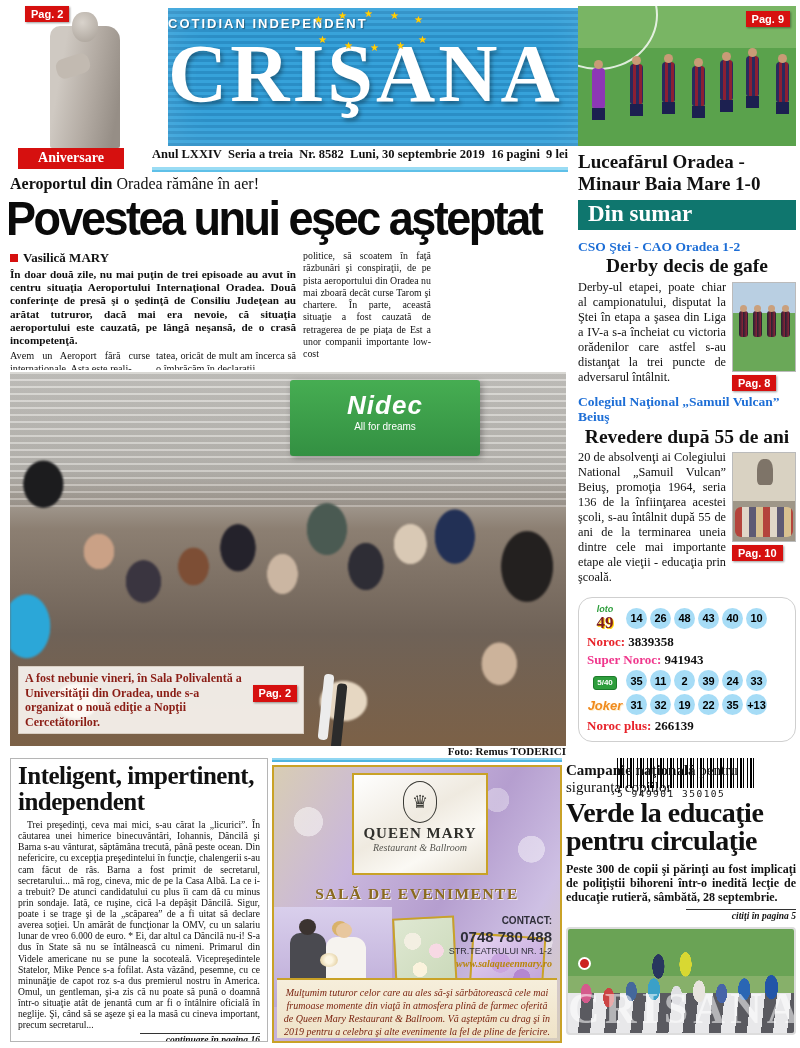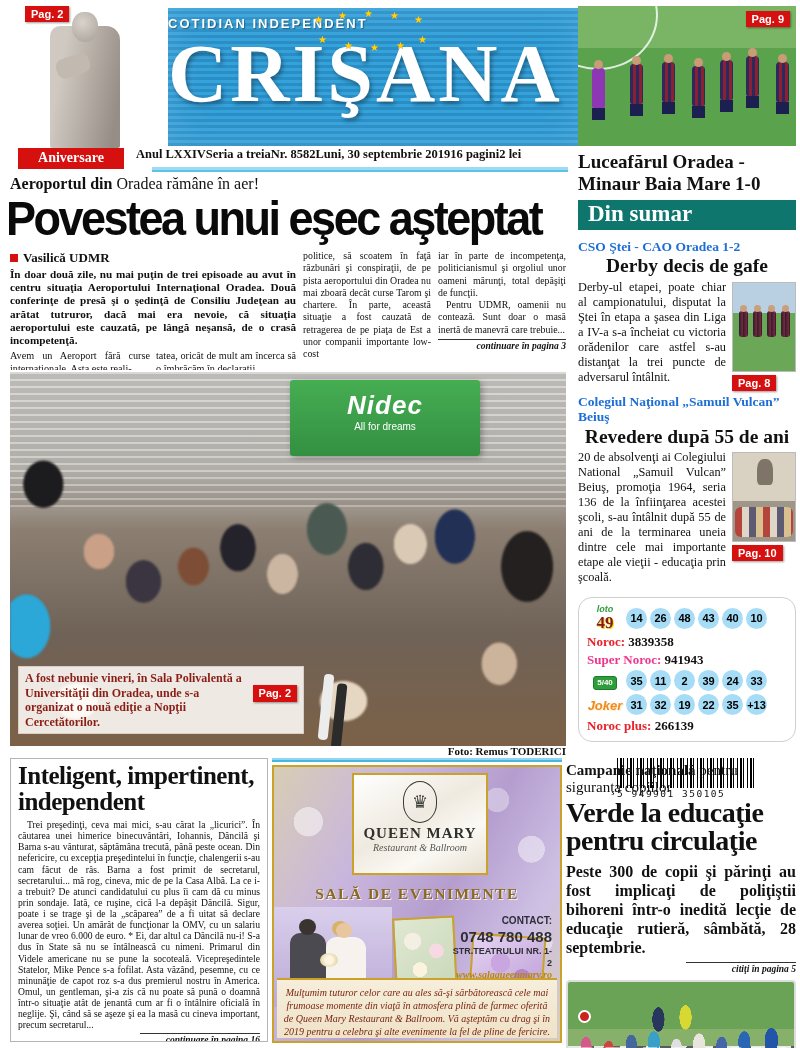--- a/index.html
+++ b/index.html
@@ -35,21 +35,21 @@
   #masthead { left:168px; top:8px; width:416px; height:138px;
     background:repeating-linear-gradient(180deg,#36a2da 0 3px,#2a8ec6 3px 6px);
     box-shadow:inset 0 0 40px rgba(255,255,255,.15); text-align:left; }
   #tagline { margin-top:8px; color:#fff; font-family:"Liberation Sans",sans-serif;
     font-weight:bold; font-size:13px; letter-spacing:2px; text-shadow:1px 1px 1px rgba(0,0,0,.4); }
   #masthead-title { margin-top:2px; color:#fff; font-weight:bold; font-size:82px; line-height:1.0;
     letter-spacing:3px; text-shadow:2px 3px 4px rgba(0,0,0,.35); }
   .eu-star { position:absolute; color:#ffd400; font-size:10px; text-shadow:0 0 1px #a77; }
 
   
-  #info-row { left:136px; top:147px; width:416px; display:flex; justify-content:flex-start;
+  #info-row { left:152px; top:147px; width:416px; display:flex; justify-content:space-between;
     font-size:12.5px; font-weight:bold; }
   #info-row .date { font-weight:bold; }
   #cyan-rule { left:152px; top:167px; width:416px; height:5px;
     background:linear-gradient(180deg,#9adcf4 0 60%,#5fc0e8 60% 100%); }
 
   
   #kicker { left:10px; top:175px; font-size:16px; }
   #kicker b { font-weight:bold; }
   #headline { left:6px; top:191px; width:566px; font-family:"Liberation Sans",sans-serif;
     font-weight:bold; font-size:45px; letter-spacing:-2.5px; white-space:nowrap; color:#0a0a0a;
@@ -214,33 +214,33 @@
       radial-gradient(12px 12px at 40% 70%,#fbf3dd 60%,transparent 62%),
       linear-gradient(140deg,#dfe8d2,#c9d8b8); }
   #qm-flower2 { left:196px; top:168px; width:74px; height:70px; transform:rotate(4deg);
     background:radial-gradient(16px 16px at 40% 40%,#caa6e0 60%,transparent 62%),
       radial-gradient(14px 14px at 72% 60%,#b487d0 60%,transparent 62%),
       linear-gradient(140deg,#e6d4f2,#b99ad4); }
   #qm-contact { position:absolute; right:8px; top:148px; width:104px; text-align:right;
     color:#2e2e38; line-height:1.25; }
   #qm-contact .c1 { font-family:"Liberation Sans",sans-serif; font-weight:bold; font-size:10px; }
   #qm-contact .c2 { font-family:"Liberation Sans",sans-serif; font-weight:bold; font-size:15px; }
-  #qm-contact .c3 { font-family:"Liberation Sans",sans-serif; font-weight:bold; font-size:9px; }
+  #qm-contact .c3 { font-family:"Liberation Sans",sans-serif; font-weight:normal; font-size:9px; }
   #qm-contact .c4 { font-style:italic; font-weight:bold; font-size:10px; color:#b8860b; }
   #qm-message { position:absolute; left:3px; right:3px; bottom:3px; height:60px;
     background:linear-gradient(180deg,#f6eedb,#efe3c8); border-top:2px solid #c9a227;
     color:#7a2410; font-style:italic; font-size:10px; line-height:1.3;
     text-align:center; padding:6px 6px;margin-top:28px; }
 
   
   #br-col { left:566px; top:762px; width:230px; height:282px; }
   #br-kicker { font-size:15px; line-height:1.15; }
   #br-kicker b { font-weight:bold; }
   #br-headline { margin-top:2px; font-size:28px; font-weight:bold; line-height:1.02; letter-spacing:-.5px; }
-  #br-lead { margin-top:6px; font-size:16px; font-weight:bold; line-height:1.2; text-align:justify; }
+  #br-lead { margin-top:6px; font-size:12px; font-weight:bold; line-height:1.2; text-align:justify; }
   #br-cont { width:110px; margin-left:auto; margin-top:4px; }
   #kids-photo { position:relative; margin-top:6px; width:230px; height:108px; border:2px solid #ddd;
     border-radius:4px; overflow:hidden;
     background:linear-gradient(180deg,#6aa355 0 45%,#87b06a 45% 62%,#cfcfd2 62% 100%); }
   #kids-photo .zebra { position:absolute; left:0; right:0; bottom:0; height:40px;
     background:repeating-linear-gradient(96deg,#e8e8ea 0 14px,#5a5a60 14px 26px); }
   #kids-photo .kids { position:absolute; inset:0; filter:blur(.5px);
     background:
       radial-gradient(9px 16px at 8% 62%,#d45a8c 60%,transparent 62%),
       radial-gradient(9px 16px at 18% 66%,#cc4444 60%,transparent 62%),
@@ -287,45 +287,40 @@
     <span class="eu-star" style="left:250px; top:26px;">★</span>
     <div id="masthead-title">CRIŞANA</div>
   </div>
 
   <div id="info-row" class="abs">
     <span>Anul LXXIV</span>
     <span>Seria a treia</span>
     <span>Nr. 8582</span>
     <span class="date">Luni, 30 septembrie 2019</span>
     <span>16 pagini</span>
-    <span>2 lei</span>
+    <span>9 lei</span>
   </div>
   <div id="cyan-rule" class="abs"></div>
 
   <div id="kicker" class="abs">
     <b>Aeroportul din</b><span> Oradea rămâne în aer!</span>
   </div>
   <div id="headline" class="abs">Povestea unui eşec aşteptat</div>
 
   <div id="article" class="abs">
     <div class="colL">
-      <div id="byline"><span class="bullet"></span><span>Vasilică UDMR</span></div>
+      <div id="byline"><span class="bullet"></span><span>Vasilică MARY</span></div>
       <div id="lead-par">În doar două zile, nu mai puţin de trei episoade au avut în centru situaţia Aeroportului Internaţional Oradea. Două conferinţe de presă şi o şedinţă de Consiliu Judeţean au arătat tutruror, dacă mai era nevoie, că situaţia aeroportului este cauzată, pe lângă neşansă, de o crasă incompetenţă.</div>
       <div id="subcols">
         <div>Avem un Aeroport fără curse internaţionale. Asta este reali-</div>
         <div>tatea, oricât de mult am încerca să o îmbrăcăm în declaraţii</div>
       </div>
     </div>
     <div class="bodycol">
       <p>politice, să scoatem în faţă răzbunări şi conspiraţii, de pe pista aeroportului din Oradea nu mai zboară decât curse Tarom şi chartere. În parte, această situaţie a fost cauzată de retragerea de pe piaţa de Est a unor companii importante low-cost</p>
-    </div>
-    <div class="bodycol">
-      <p>iar în parte de incompetenţa, politicianismul şi orgoliul unor oameni mărunţi, total depăşiţi de funcţii.</p>
-      <p>Pentru UDMR, oamenii nu contează. Sunt doar o masă inertă de manevră care trebuie...</p>
-      <span class="cont-line">continuare în pagina 3</span>
     </div>
   </div>
 
   <div id="main-photo" class="abs">
     <div class="wall"></div>
     <div id="nidec-banner">
       <div class="n1">Nidec</div>
       <div class="n2">All for dreams</div>
     </div>
     <div id="crowd"></div>

